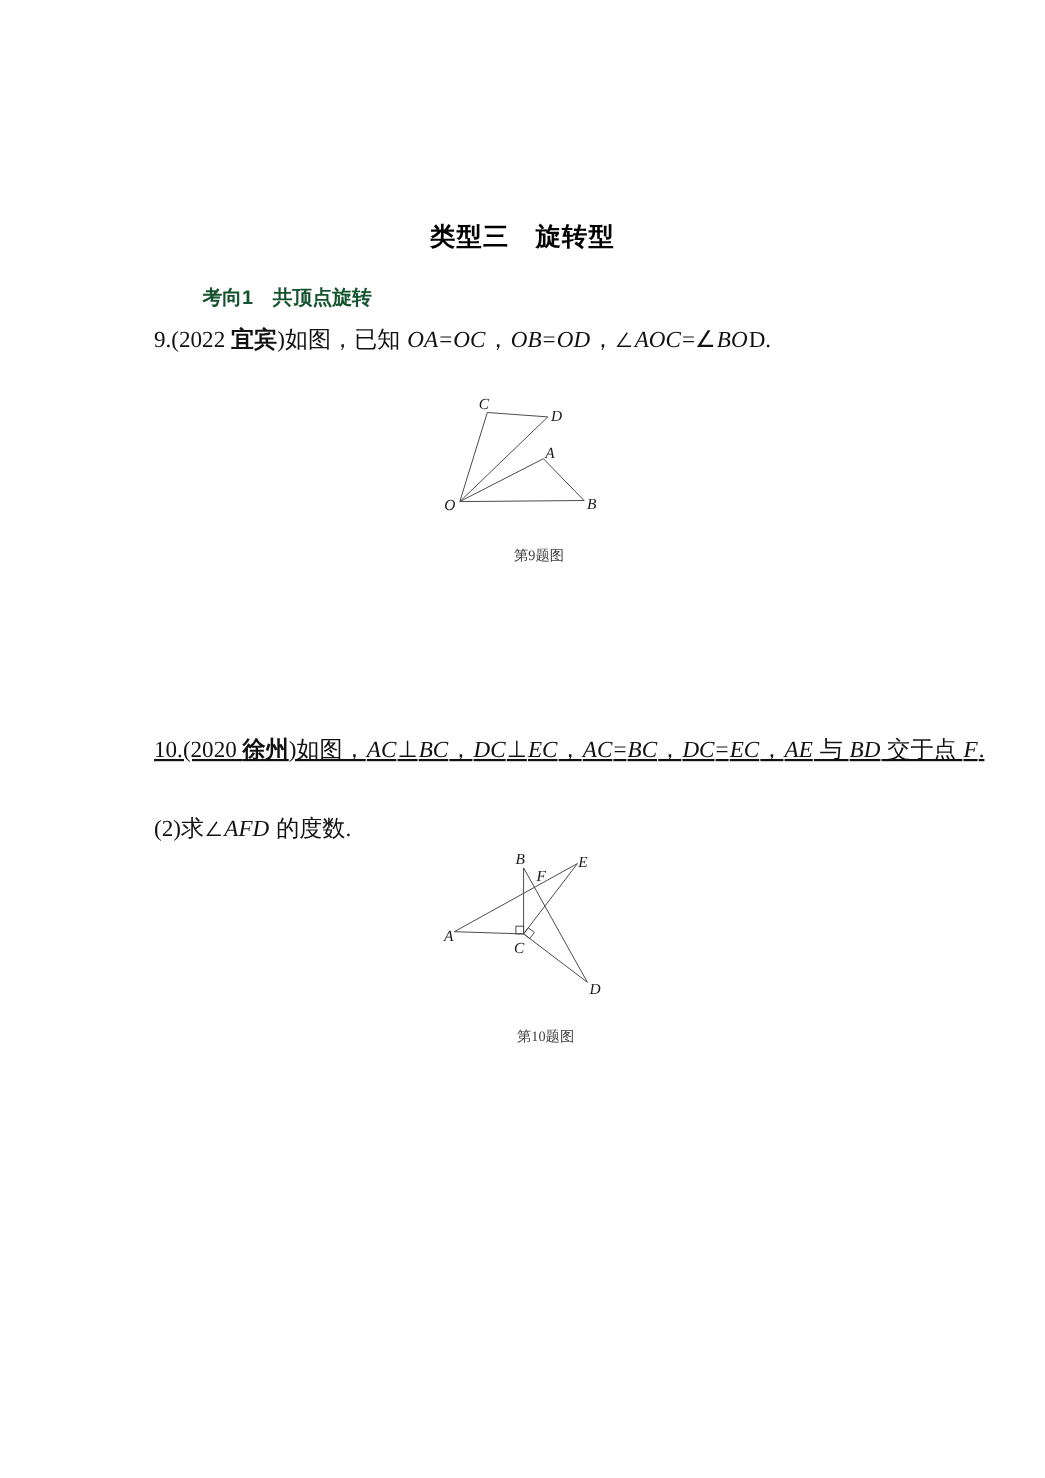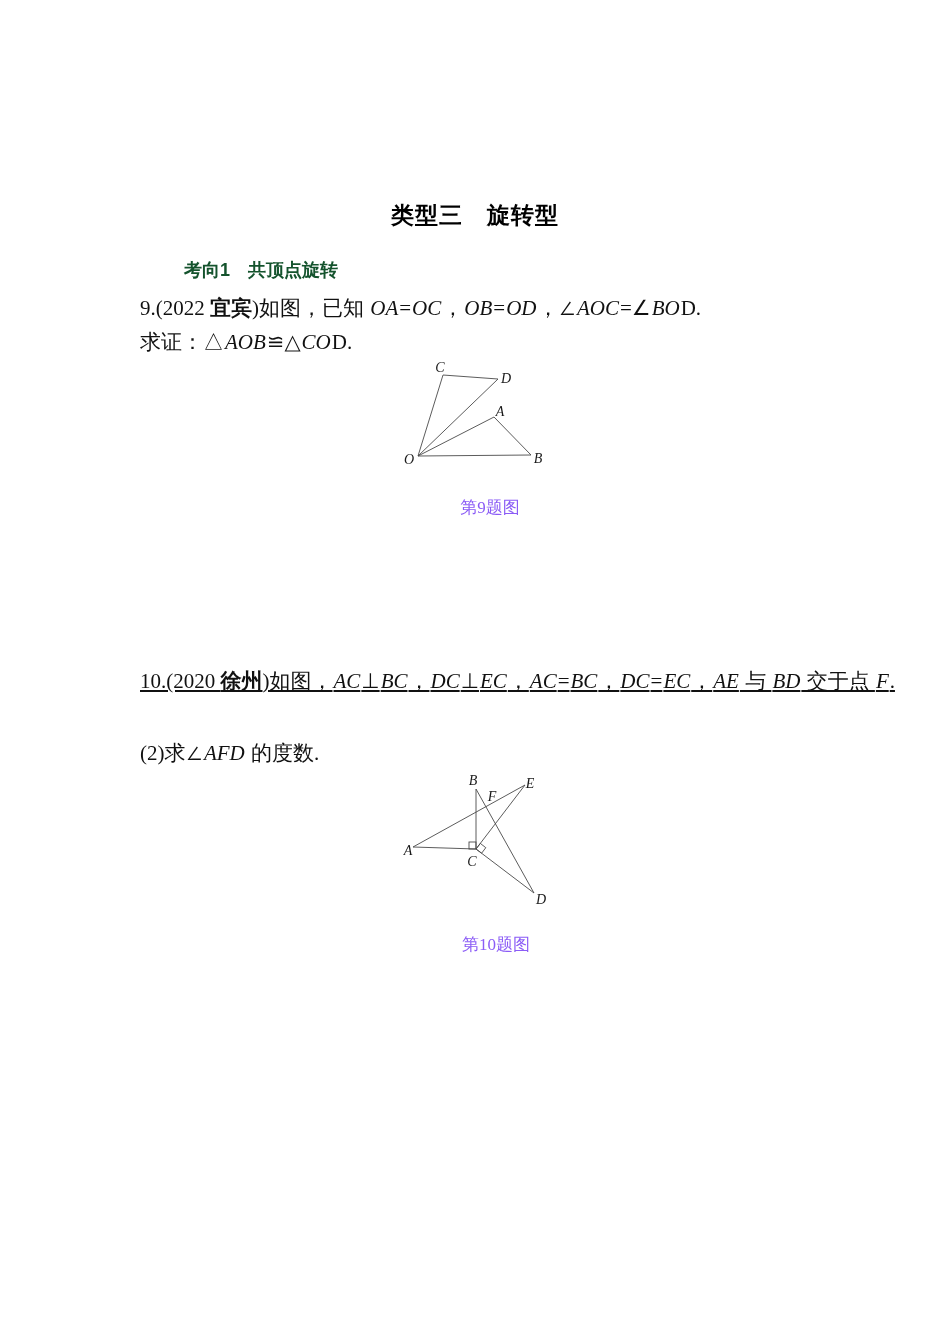--- a/index.html
+++ b/index.html
@@ -41,37 +41,36 @@
   .fig10{left:390px; top:770px;}
   .fig line{stroke:#4a4a4a; stroke-width:0.9; fill:none;}
   .fig rect, .fig path{stroke:#4a4a4a; stroke-width:0.9; fill:none;}
   .vlabel{
     font-family:"Liberation Serif", serif;
     font-style:italic; font-size:14px; fill:#1a1a1a;
     text-anchor:middle;
   }
   .caption{
     position:absolute; width:200px; text-align:center;
-    font-size:17px; color:#8b5cf6;
+    font-size:13px; color:#404040;
     font-family:"Liberation Serif", serif;
   }
   .cap9{left:390px; top:496px;}
   .cap10{left:396px; top:933px;}
 </style>
 </head>
 <body>
 
 <div class="page">
 
   <h1 class="title">类型三　旋转型</h1>
 
   <div class="section">考向1　共顶点旋转</div>
 
   <div class="line l-p9a"><span class="t-rm">9.(2022 </span><span class="t-bd">宜宾</span><span class="t-rm">)如图，已知 </span><span class="t-it">OA</span><span class="t-rm">=</span><span class="t-it">OC</span><span class="t-rm">，</span><span class="t-it">OB</span><span class="t-rm">=</span><span class="t-it">OD</span><span class="t-rm">，∠</span><span class="t-it">AOC</span><span class="t-rm">=∠</span><span class="t-it">BO</span><span class="t-rm">D.</span></div>
-  <div class="line l-p9b"><span class="t-rm">求证：△</span><span class="t-it">AOB</span><span class="t-rm">≌△</span><span class="t-it">CO</span><span class="t-rm">D.</span></div>
 
   <svg class="fig fig9" width="170" height="115" viewBox="0 0 170 115">
     <g>
       <line x1="28" y1="101" x2="53" y2="20"></line>
       <line x1="53" y1="20" x2="108" y2="24"></line>
       <line x1="28" y1="101" x2="108" y2="24"></line>
       <line x1="28" y1="101" x2="104" y2="62"></line>
       <line x1="104" y1="62" x2="141" y2="100"></line>
       <line x1="28" y1="101" x2="141" y2="100"></line>
     </g>

